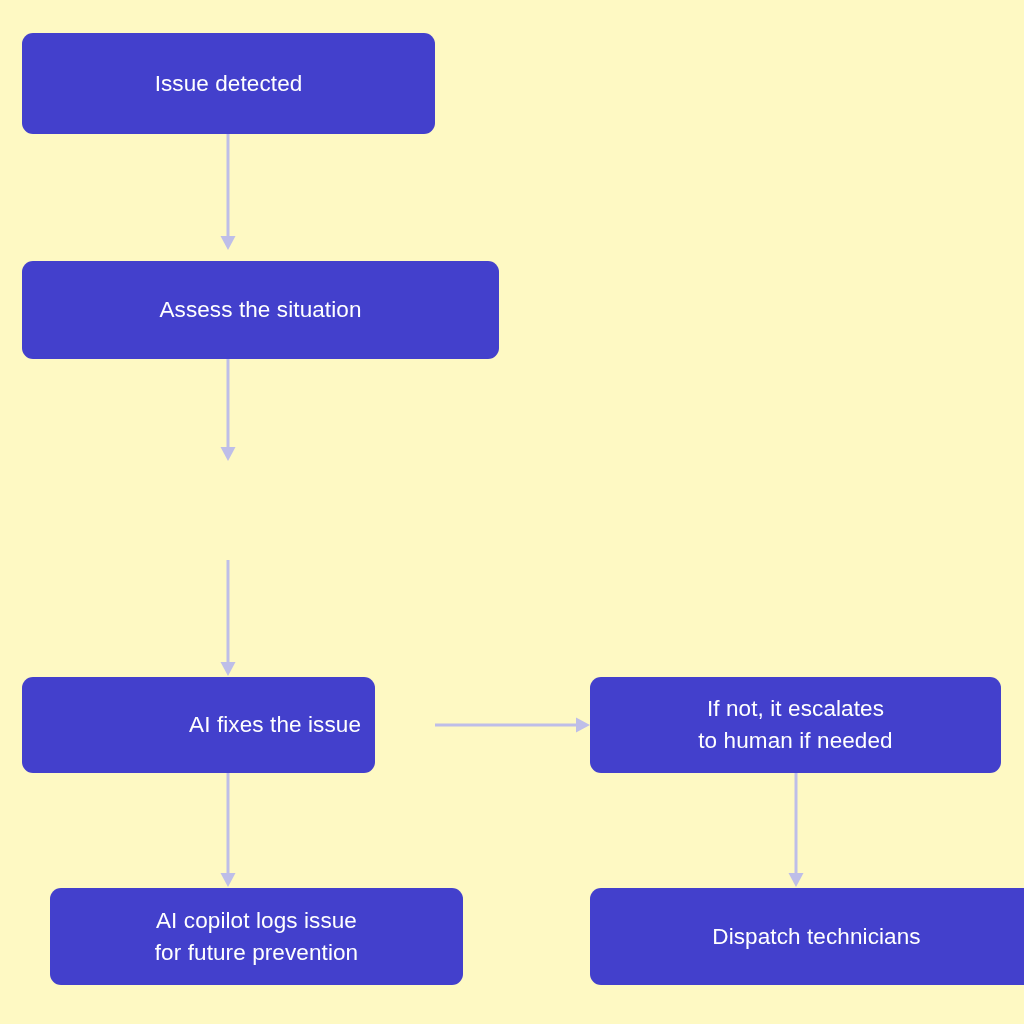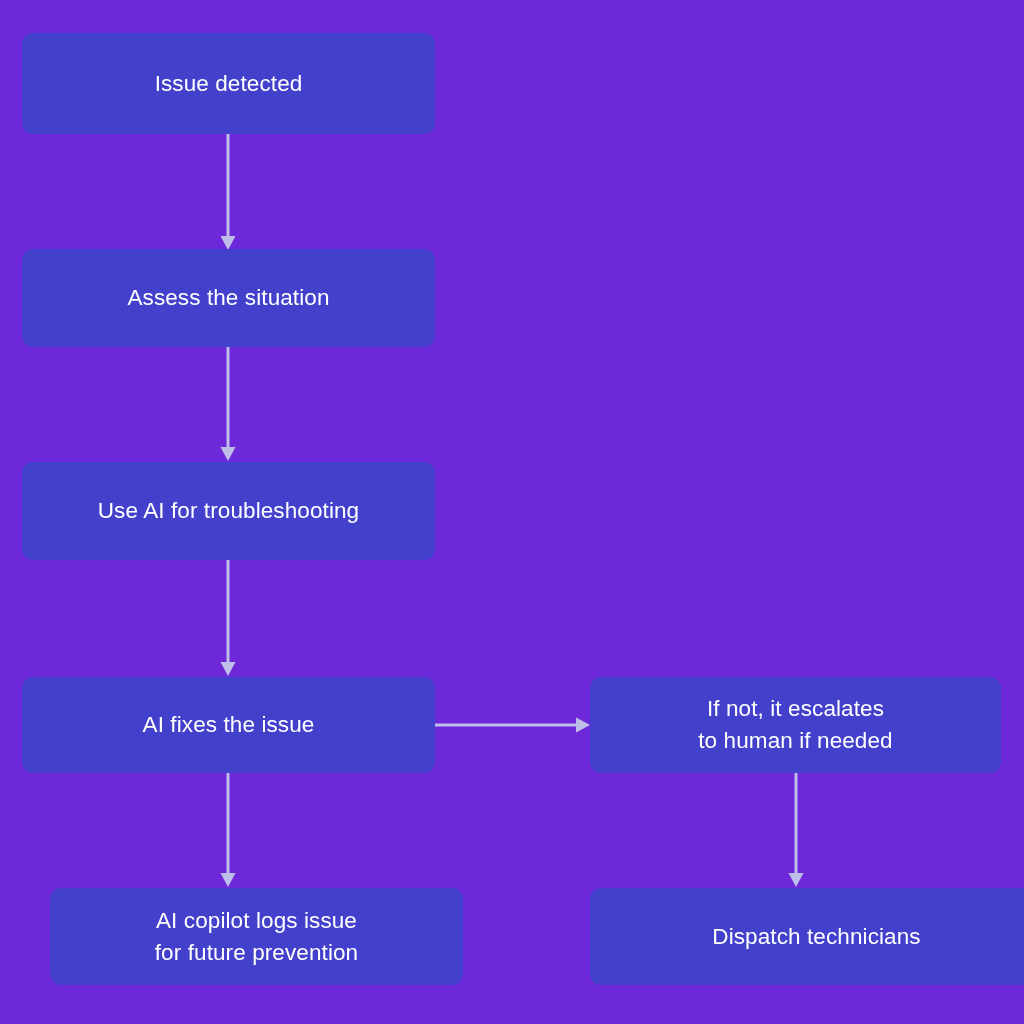--- a/index.html
+++ b/index.html
@@ -10,21 +10,21 @@
   body {
     width: 1024px;
     height: 1024px;
     overflow: hidden;
     font-family: "Liberation Sans", sans-serif;
   }
   #flowchart {
     position: relative;
     width: 1024px;
     height: 1024px;
-    background: #6d28d9;
+    background: #fef9c3;
   }
   .node {
     position: absolute;
     box-sizing: border-box;
     background: #4340cc;
     border-radius: 11px;
     color: #ffffff;
     display: flex;
     align-items: center;
     justify-content: center;
@@ -36,23 +36,23 @@
     letter-spacing: 0.1px;
     -webkit-font-smoothing: antialiased;
   }
   .node .node-label {
     display: block;
     padding: 0 14px;
     white-space: pre-line;
   }
   
   #node-issue-detected      { left: 22px;  top: 33px;  width: 413px; height: 101px; }
-  #node-assess-situation    { left: 22px;  top: 249px; width: 413px; height: 98px;  }
+  #node-assess-situation    { left: 22px;  top: 261px; width: 477px; height: 98px;  }
   #node-use-ai              { left: 22px;  top: 462px; width: 413px; height: 98px;  }
-  #node-ai-fixes            { left: 22px;  top: 677px; width: 413px; height: 96px;  }
+  #node-ai-fixes            { left: 22px;  top: 677px; width: 353px; height: 96px; justify-content: flex-end;  }
   #node-ai-copilot-logs     { left: 22px;  top: 888px; width: 413px; height: 97px; margin-left: 28px;  }
   #node-escalates-human     { left: 590px; top: 677px; width: 411px; height: 96px;  }
   #node-dispatch-tech       { left: 590px; top: 888px; width: 453px; height: 97px;  }
 
   .edge {
     position: absolute;
     pointer-events: none;
   }
   .edge svg { display: block; overflow: visible; }
 </style>
@@ -104,23 +104,20 @@
   </div>
 
   <div class="node" id="node-issue-detected">
     <span class="node-label">Issue detected</span>
   </div>
 
   <div class="node" id="node-assess-situation">
     <span class="node-label">Assess the situation</span>
   </div>
 
-  <div class="node" id="node-use-ai">
-    <span class="node-label">Use AI for troubleshooting</span>
-  </div>
 
   <div class="node" id="node-ai-fixes">
     <span class="node-label">AI fixes the issue</span>
   </div>
 
   <div class="node" id="node-escalates-human">
     <span class="node-label">If not, it escalates
 to human if needed</span>
   </div>
 

